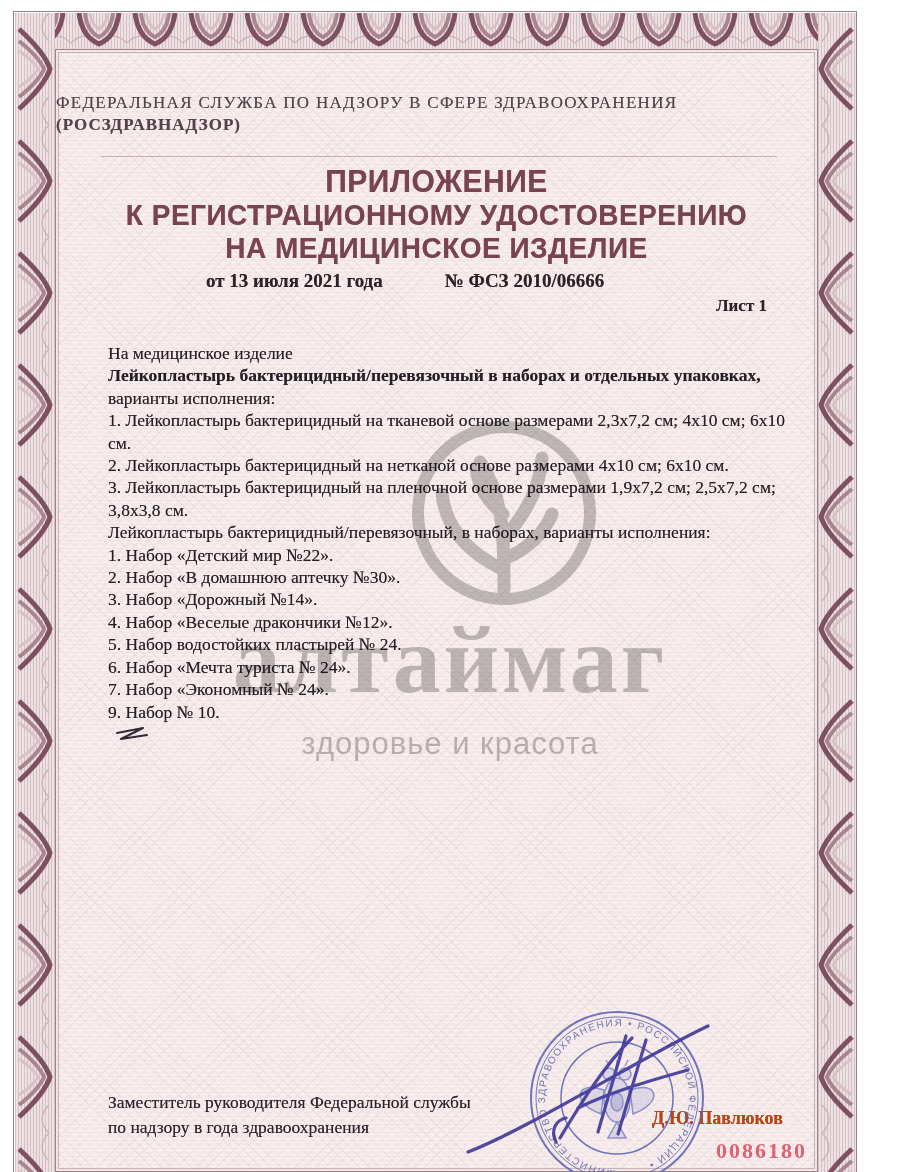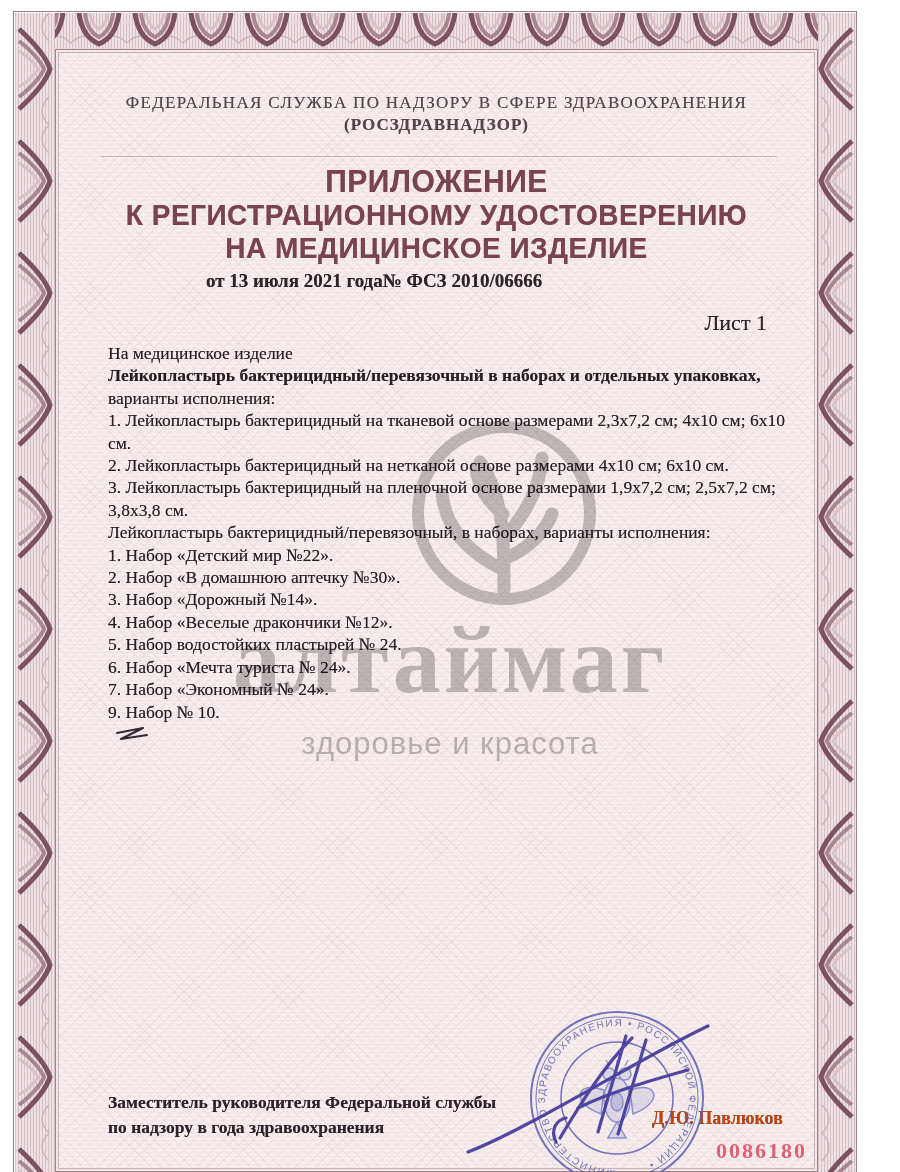--- a/index.html
+++ b/index.html
@@ -28,46 +28,46 @@
     border:1px solid #9d8389;
     box-shadow:inset 0 0 0 2px #f2e7e7, inset 0 0 0 3px rgba(160,132,140,.55);
     background-color:#f5eae9;
     background-image:
       repeating-linear-gradient(45deg, rgba(213,188,191,.20) 0 1px, transparent 1px 7px),
       repeating-linear-gradient(-45deg, rgba(213,188,191,.20) 0 1px, transparent 1px 7px),
       repeating-linear-gradient(0deg, rgba(255,255,255,.45) 0 1px, transparent 1px 4px);
   }
   
   .org{
-    position:absolute;left:0;right:0;top:43px;text-align:center;
+    position:absolute;left:0;right:0;top:43px;
     font-size:17px;letter-spacing:1.3px;color:#54434b;
     text-shadow:0 0 .5px rgba(84,67,75,.6);
   }
   .org2{top:65px;letter-spacing:1px;font-weight:bold;}
   .sep{
     position:absolute;left:45px;right:40px;top:106px;height:0;
     border-top:1px solid rgba(170,130,140,.55);
   }
   .title{
     position:absolute;left:0;right:0;text-align:center;
     font-family:"Liberation Sans", sans-serif;font-weight:bold;
     color:#7a4350;letter-spacing:.5px;
     text-shadow:0 0 .6px rgba(122,67,80,.7);
     transform:scaleY(1.04);
   }
   .title1{top:115px;font-size:30px;}
   .title2{top:150px;font-size:28px;}
   .title3{top:183px;font-size:28px;}
   .meta-row{
-    position:absolute;left:150px;top:220px;display:flex;
+    position:absolute;left:150px;top:220px;display:flex;gap:62px;
     font-weight:bold;font-size:19px;color:#2c2329;
     text-shadow:0 0 .5px rgba(44,35,41,.6);
   }
   .sheet{
-    position:absolute;right:50px;top:260px;font-weight:normal;font-size:22px;color:#2c2329;
+    position:absolute;right:50px;top:246px;font-weight:bold;font-size:17px;color:#2c2329;
     text-shadow:0 0 .5px rgba(44,35,41,.6);
   }
   
   .bodytext{
     position:absolute;left:52px;right:24px;top:292px;
     font-size:17.5px;line-height:22.4px;color:#251e25;
     text-shadow:0 0 .4px rgba(37,30,37,.55);
   }
   .bodytext .b{font-weight:bold;}
   .bodytext div{margin:0;}
@@ -81,21 +81,21 @@
     font-size:96px;line-height:100px;color:#8f8f8f;opacity:.55;letter-spacing:3px;
   }
   .wm-tagline{
     left:0;width:900px;top:726px;text-align:center;
     font-family:"Liberation Sans", sans-serif;
     font-size:31px;color:#949494;opacity:.6;letter-spacing:1px;
   }
   
   .sig-label{
     position:absolute;left:108px;top:1090px;
-    font-weight:bold;font-size:17.5px;line-height:25px;color:#2b222b;
+    font-weight:normal;font-size:17.5px;line-height:25px;color:#2b222b;
     text-shadow:0 0 .5px rgba(43,34,43,.6);
   }
   .sig-name{
     position:absolute;left:652px;top:1108px;
     font-weight:bold;font-size:18px;color:#c2410c;
     text-shadow:0 0 .5px rgba(43,34,43,.6);
   }
   .serial{
     position:absolute;left:716px;top:1138px;
     font-size:22px;font-weight:bold;letter-spacing:2px;color:#dc5468;opacity:.9;

